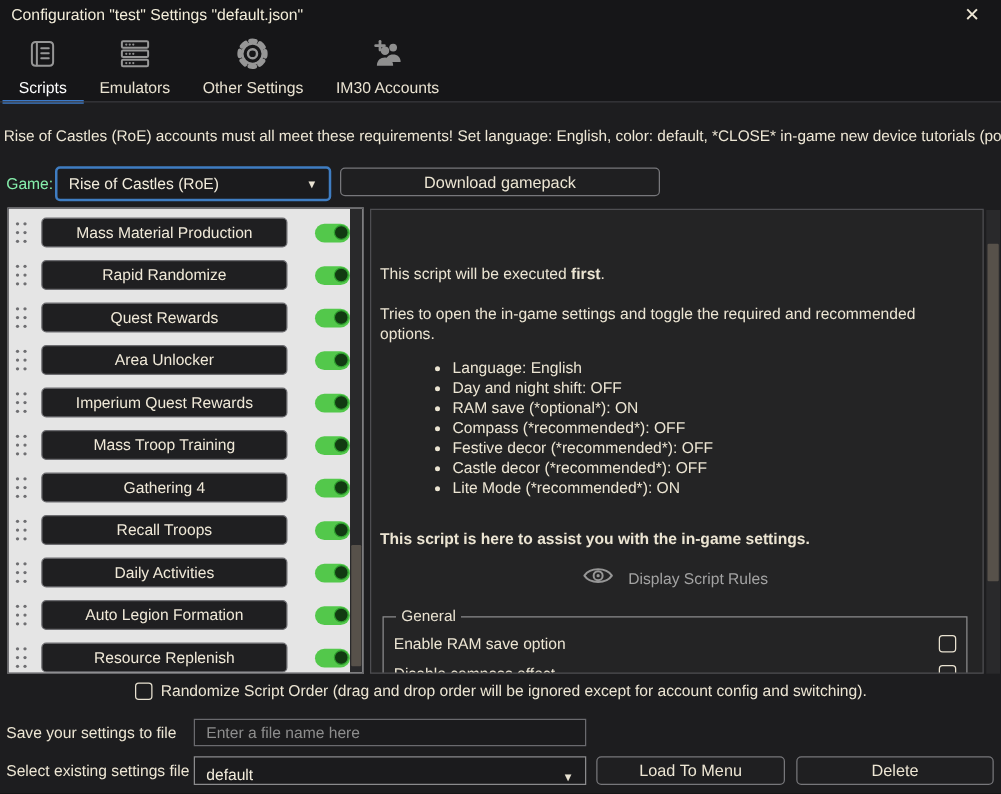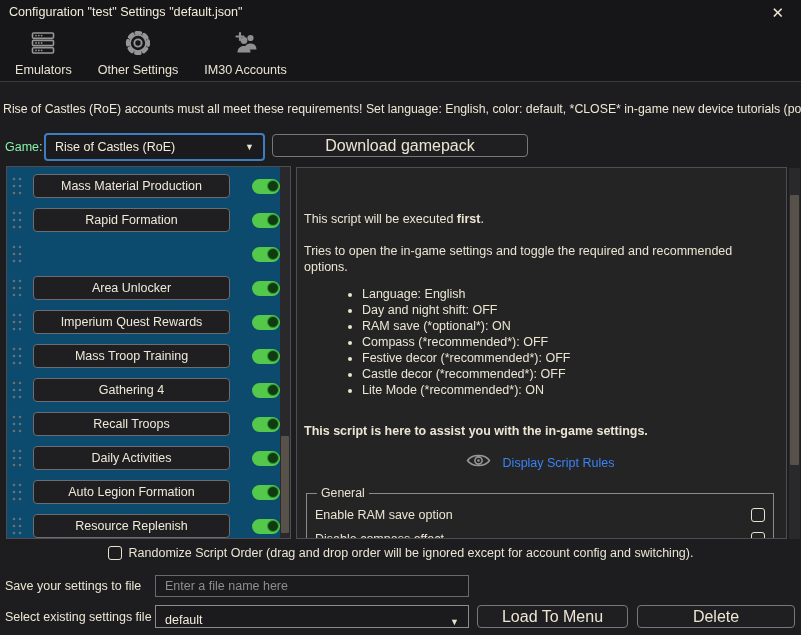--- a/index.html
+++ b/index.html
@@ -23,25 +23,25 @@
   .icon-stroke { stroke:#969696; fill:none; stroke-width:1.6; stroke-linecap:round; stroke-linejoin:round; }
   .icon-fill { fill:#8f8f8f; }
   
   .notice { position:absolute; top:102px; left:3px; right:0; white-space:nowrap; overflow:hidden; font-size:12.3px; color:#eee7d5; }
   .game-label { position:absolute; left:5px; top:140px; color:#86efac; }
   .game-select { position:absolute; left:44px; top:133px; width:221px; height:25px; box-sizing:border-box;
     border:2px solid #3f7dc2; border-radius:4px; background:#1b1b1d; display:flex; align-items:center; padding:12px 9px; }
   .game-select .sel-text { flex:1; color:#f2ecdc; }
   .caret { font-size:9px; color:#e8e2d2; }
   .btn { box-sizing:border-box; border:1px solid #77777b; border-radius:4px; background:#1f1f21; color:#ece5d3;
-    display:flex; align-items:center; justify-content:center; font-size:16px; cursor:default; }
+    display:flex; align-items:center; justify-content:center; font-size:13px; cursor:default; }
   .download-btn { position:absolute; left:272px; top:134px; width:256px; height:23px; }
   
   .left-panel { position:absolute; left:6px; top:166px; width:285px; height:373px; box-sizing:border-box;
-    border:1px solid #4e4e52; background:#0c4a6e; overflow:hidden; }
+    border:1px solid #4e4e52; background:#e5e5e5; overflow:hidden; }
   .s-row { display:flex; align-items:center; height:26px; margin:8px 10px 0 4px; }
   .s-row:first-child { margin-top:6px; }
   .grip { width:12px; display:flex; align-items:center; }
   .s-btn { box-sizing:border-box; margin-left:10px; width:197px; height:24px; border:1px solid #6d6d71; border-radius:4px;
     background:#1f1f21; color:#f0e9d8; font-size:12.5px; font-family:"Liberation Sans", sans-serif; text-align:center; padding:0; }
   .toggle { position:relative; margin-left:auto; width:28px; height:15px; border-radius:8px; background:#53c84b; display:inline-block; }
   .toggle .knob { position:absolute; right:1.5px; top:1.5px; width:12px; height:12px; border-radius:50%;
     background:#123a12; border:1.5px solid #2f9e2f; box-sizing:border-box; }
   .vscroll { position:absolute; background:#29292b; }
   .vthumb { position:absolute; background:#57514a; border-radius:1px; }
@@ -51,21 +51,21 @@
   .right-panel { position:absolute; left:296px; top:167px; width:491px; height:372px; box-sizing:border-box;
     border:1px solid #4e4e52; background:#242425; overflow:hidden; padding:0 10px 0 7px; line-height:16px; }
   .right-scroll { position:absolute; left:789px; top:168px; width:11px; height:371px; background:#29292b; }
   .right-scroll .vthumb { left:1px; width:9px; top:27px; height:270px; }
   .rp-p1 { margin:43px 0 0 0; }
   .rp-p2 { margin:16px 0 0 0; }
   .rp-bullets { margin:11px 0 0 0; padding-left:58px; }
   .rp-bullets li { line-height:16px; }
   .rp-assist { margin:25px 0 0 0; font-weight:bold; }
   .rules-row { margin-top:13px; display:flex; align-items:center; justify-content:center; gap:12px; }
-  .rules-row .r-label { color:#3b82f6; }
+  .rules-row .r-label { color:#a3a3a3; }
   .general-box { margin-top:12px; box-sizing:border-box; border:1px solid #8b8b8d; padding:2px 8px 6px 8px; height:120px; }
   .general-box legend { font-size:12.3px; color:#e9e2d1; padding:0 4px; margin-left:2px; }
   .g-row { display:flex; align-items:center; height:24px; }
   .opt-label { flex:1; }
   .checkbox { box-sizing:border-box; width:14px; height:14px; border:1.6px solid #e9e2d1; border-radius:3px; background:transparent; flex:0 0 auto; }
   
   .randomize-row { position:absolute; top:546px; left:0; right:0; display:flex; align-items:center; justify-content:center; gap:7px; }
   .bot-label-1 { position:absolute; left:5px; top:579px; }
   .bot-label-2 { position:absolute; left:5px; top:610px; }
   .file-input { position:absolute; left:155px; top:575px; width:314px; height:22px; box-sizing:border-box;
@@ -83,20 +83,30 @@
 <body>
 
 <div class="window">
 
   <div class="tophead">
     <div class="titlebar">
       <span class="title-text">Configuration "test" Settings "default.json"</span>
       <span class="close-btn">✕</span>
     </div>
     <div class="tabbar">
+      <div class="tab active">
+        <span class="t-icon">
+          <svg width="28" height="28" viewBox="0 0 28 28" class="icon-stroke">
+            <path d="M8.5 4.5 h11 c1.8 0 3 1.3 3 3 v13 c0 1.8 -1.3 3 -3 3 h-11 c-1.8 0 -3 -1.3 -3 -3 v-13 c0 -1.7 1.3 -3 3 -3 z"></path>
+            <path d="M9.5 4.8 v18.4"></path>
+            <path d="M13 9.5 h6 M13 13.5 h6 M13 17.5 h6"></path>
+          </svg>
+        </span>
+        <span class="t-label">Scripts</span>
+      </div>
       <div class="tab">
         <span class="t-icon">
           <svg width="30" height="28" viewBox="0 0 30 28" class="icon-stroke">
             <rect x="4.5" y="4" width="21" height="5.2" rx="1"></rect>
             <rect x="4.5" y="11.4" width="21" height="5.2" rx="1"></rect>
             <rect x="4.5" y="18.8" width="21" height="5.2" rx="1"></rect>
             <g class="icon-fill" stroke="none">
               <circle cx="8" cy="6.6" r="0.9"></circle>
                 <circle cx="10.8" cy="6.6" r="0.9"></circle>
                 <circle cx="13.6" cy="6.6" r="0.9"></circle>
@@ -178,39 +188,40 @@
         <g fill="#6f6f72">
           <circle cx="3" cy="4" r="1.3"></circle>
                 <circle cx="9" cy="4" r="1.3"></circle>
           <circle cx="3" cy="11" r="1.3"></circle>
                 <circle cx="9" cy="11" r="1.3"></circle>
           <circle cx="3" cy="18" r="1.3"></circle>
                 <circle cx="9" cy="18" r="1.3"></circle>
         </g>
       </svg>
     </span>
-    <button class="s-btn item-label">Rapid Formation</button>
-    <span class="toggle">
-            <span class="knob"></span>
-          </span>
-  </div>
-
-  <div class="s-row">
-    <span class="grip">
-      <svg width="12" height="22" viewBox="0 0 12 22">
-        <g fill="#6f6f72">
-          <circle cx="3" cy="4" r="1.3"></circle>
-                <circle cx="9" cy="4" r="1.3"></circle>
-          <circle cx="3" cy="11" r="1.3"></circle>
-                <circle cx="9" cy="11" r="1.3"></circle>
-          <circle cx="3" cy="18" r="1.3"></circle>
-                <circle cx="9" cy="18" r="1.3"></circle>
-        </g>
-      </svg>
-    </span>
+    <button class="s-btn item-label">Rapid Randomize</button>
+    <span class="toggle">
+            <span class="knob"></span>
+          </span>
+  </div>
+
+  <div class="s-row">
+    <span class="grip">
+      <svg width="12" height="22" viewBox="0 0 12 22">
+        <g fill="#6f6f72">
+          <circle cx="3" cy="4" r="1.3"></circle>
+                <circle cx="9" cy="4" r="1.3"></circle>
+          <circle cx="3" cy="11" r="1.3"></circle>
+                <circle cx="9" cy="11" r="1.3"></circle>
+          <circle cx="3" cy="18" r="1.3"></circle>
+                <circle cx="9" cy="18" r="1.3"></circle>
+        </g>
+      </svg>
+    </span>
+    <button class="s-btn item-label">Quest Rewards</button>
     <span class="toggle">
             <span class="knob"></span>
           </span>
   </div>
 
   <div class="s-row">
     <span class="grip">
       <svg width="12" height="22" viewBox="0 0 12 22">
         <g fill="#6f6f72">
           <circle cx="3" cy="4" r="1.3"></circle>

